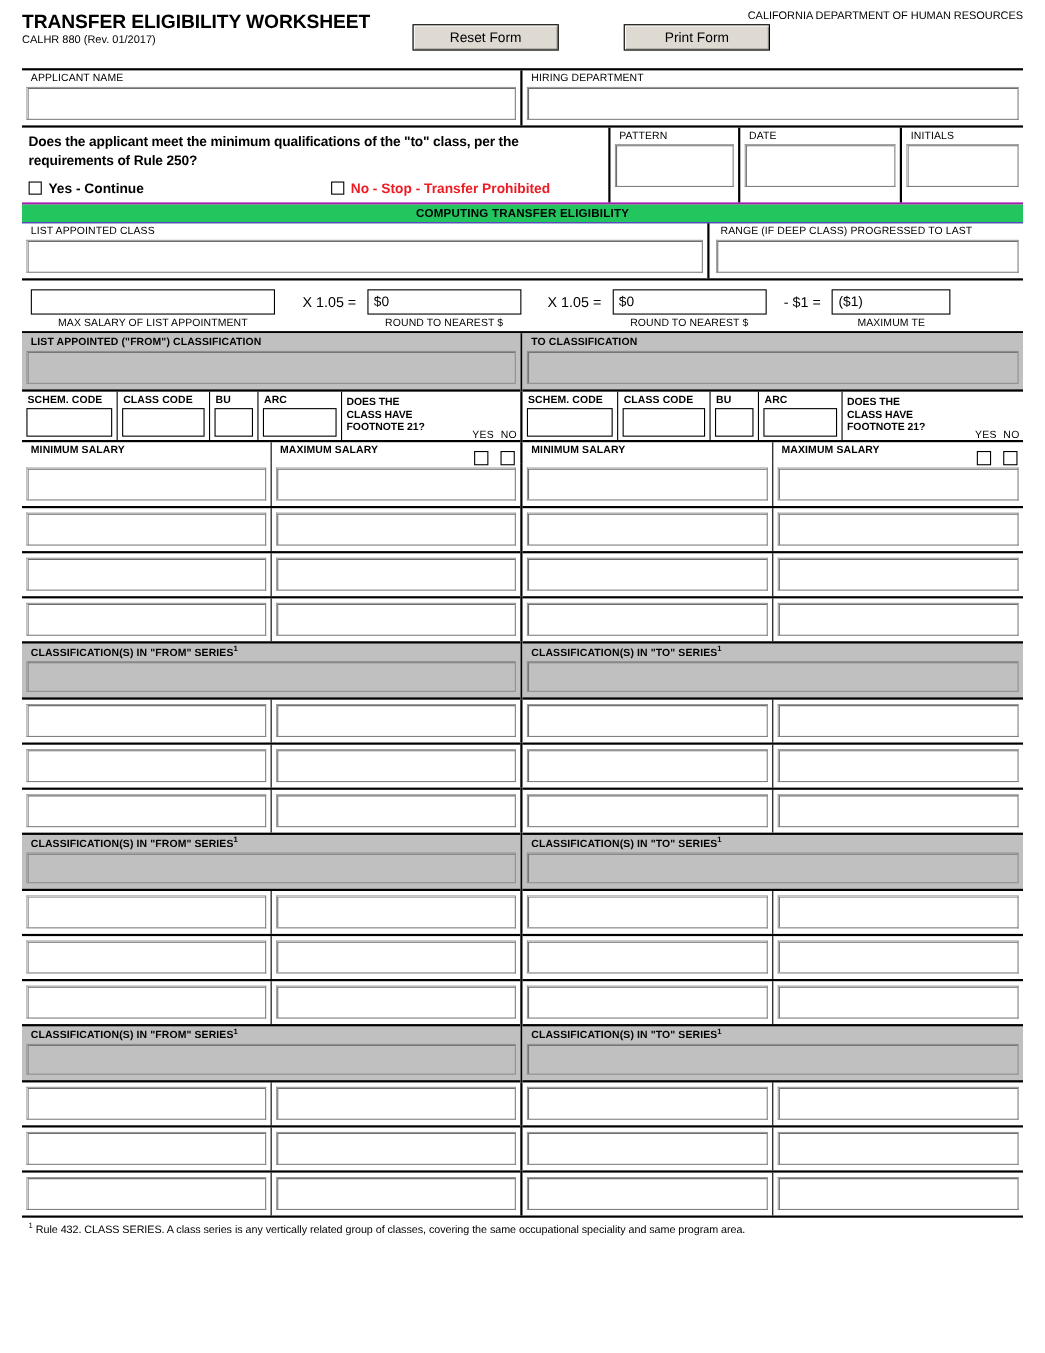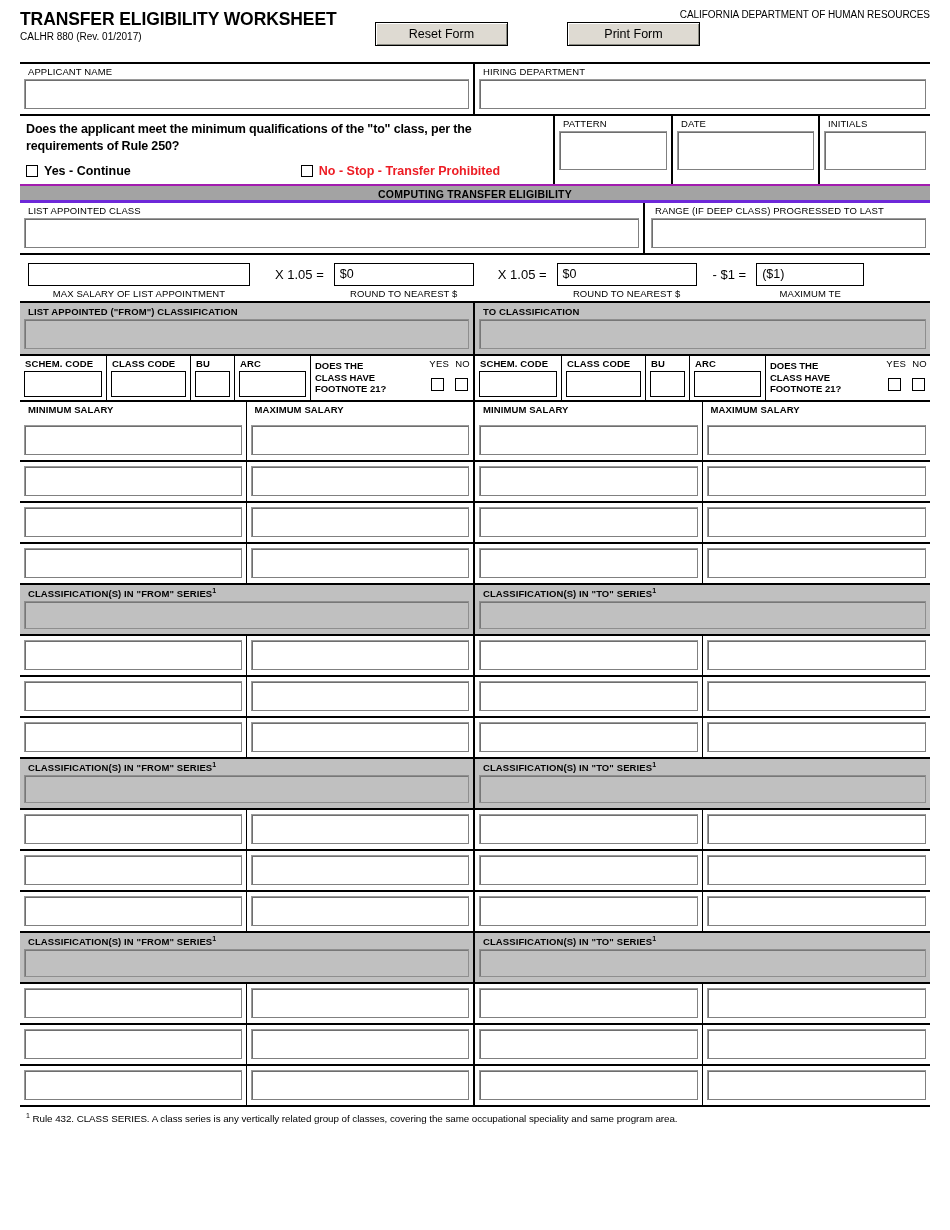--- a/index.html
+++ b/index.html
@@ -91,23 +91,23 @@
     background: #c0c0c0;
     border-color: #8e8e8e;
     box-shadow: inset 1px 1px 0 #777;
   }
   .field-outline {
     background:#fff;
     border:1.5px solid #000;
     height:26px;
   }
   .band {
-    background: #a3a3a3;
+    background: #22c55e;
     border-top: 2px solid #000;
-    border-bottom: 3px solid #6d28d9;
+    border-bottom: 1px solid #6d28d9;
     font-size: 10.5px;
     font-weight: bold;
     text-align: center;
     line-height: 17px;
     height: 17px;
     letter-spacing: .2px;
   }
   .chk {
     display: inline-block;
     width: 12px; height: 12px;
@@ -199,21 +199,21 @@
   .cc:last-child { border-right: none; }
   .cc .lbl { padding-left: 1px; }
   .ftcell {
     display: flex; flex: 1; padding: 2px 3px 0 4px;
     align-items: flex-start;
   }
   .fttext {
     font-size: 9.5px; font-weight: bold; line-height: 11.6px;
     letter-spacing: -.05px; padding-top: 2px;
   }
-  .ftchk { margin-left: auto; text-align: center; padding-top: 0; }
+  .ftchk { margin-left: auto; text-align: center; padding-top: 0; margin-top: 32px; }
   .ftchk .yn { font-size: 9.5px; letter-spacing: .3px; }
   .ftchk .boxes { display: flex; gap: 11px; justify-content: center; margin-top: 9px; }
 
   .salhdr { display: flex; }
   .salhdr .c { width: 227.5px; border-right: 1.5px solid #000; padding: 0 4px 4px 4px;}
   .salhdr .c:last-child { border-right: none; }
 
   .srow { display: flex; border-top: 2px solid #000; }
   .srow .c { width: 227.5px; border-right: 1.5px solid #000; padding: 4px 4px 5px 4px; }
   .srow .c:last-child { border-right: none; }

